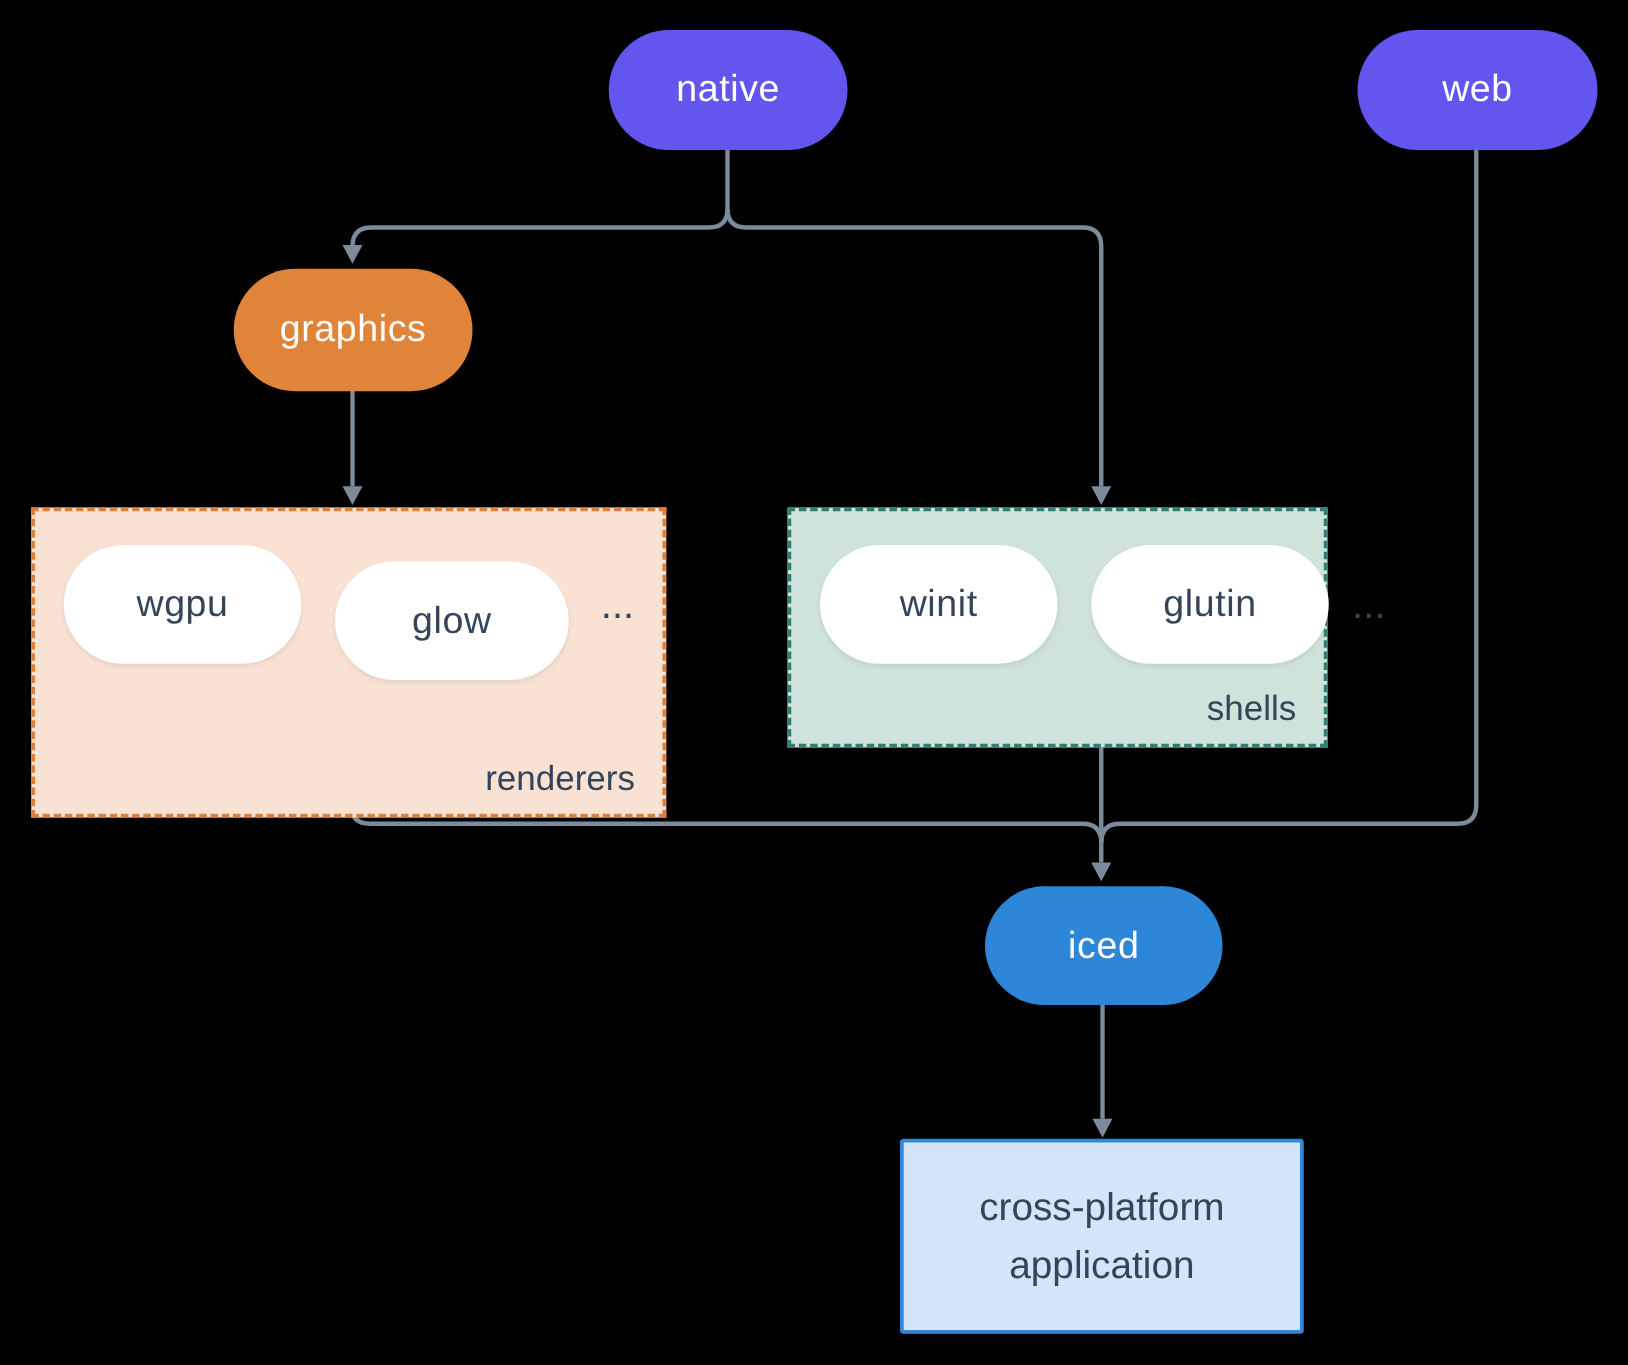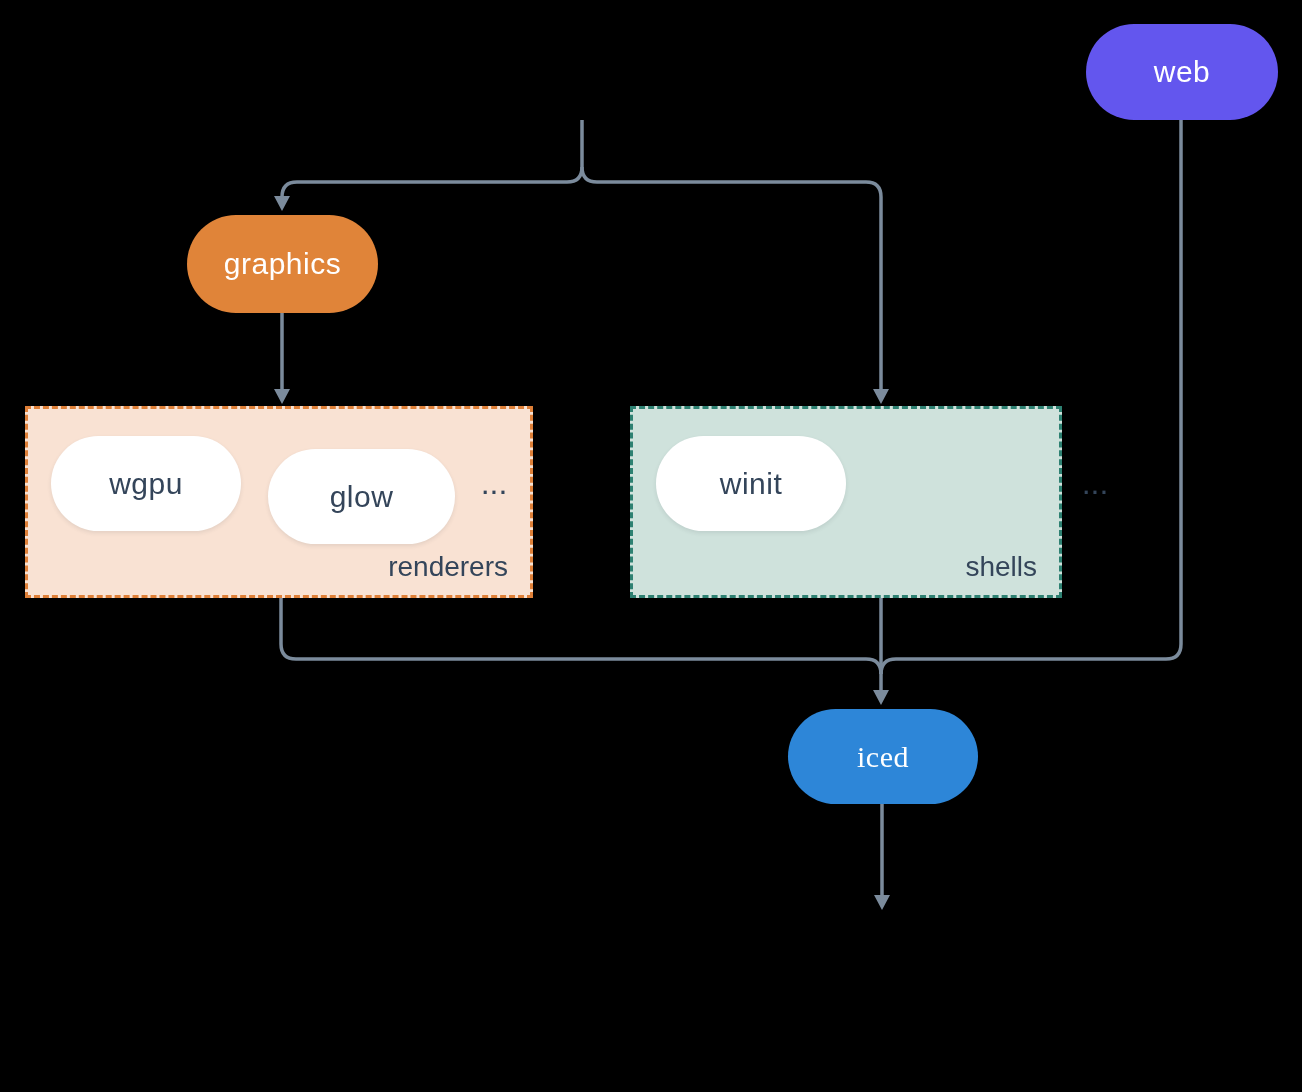--- a/index.html
+++ b/index.html
@@ -26,21 +26,21 @@
 
   .pill {
     position:absolute;
     border-radius:999px;
     display:flex; align-items:center; justify-content:center;
     font-size:30px; letter-spacing:0.5px;
     color:var(--text_light);
   }
   .pill.purple { background:var(--pill_purple); }
   .pill.orange { background:var(--pill_orange); }
-  .pill.blue   { background:var(--pill_blue);font-family:Liberation Serif, serif; }
+  .pill.blue   { background:var(--pill_blue); }
   .pill.white  {
     background:#ffffff; color:var(--text_dark);
     box-shadow:0 2px 4px rgba(40,50,60,0.10);
   }
 
   .group {
     position:absolute;
     box-sizing:border-box;
     border:3px dashed;
   }
@@ -54,21 +54,21 @@
     position:absolute;
     display:flex; align-items:center; justify-content:center;
     font-size:32px; color:var(--text_dark);
   }
 
   #node-native   { left:487px;  top:24px;  width:191px; height:96px; }
   #node-web      { left:1086px; top:24px;  width:192px; height:96px; }
   #node-graphics { left:187px;  top:215px; width:191px; height:98px; }
   #node-iced     { left:788px;  top:709px; width:190px; height:95px; }
 
-  #group-renderers { left:25px;  top:406px; width:508px; height:192px; }
+  #group-renderers { left:25px;  top:406px; width:508px; height:248px; }
   #group-shells    { left:630px; top:406px; width:432px; height:192px; }
 
   #pill-wgpu   { left:23px;  top:27px; width:190px; height:95px; }
   #pill-glow   { left:240px; top:27px; width:187px; height:95px;margin-top:13px; }
   #pill-winit  { left:23px;  top:27px; width:190px; height:95px; }
   #pill-glutin { left:240px; top:27px; width:190px; height:95px; }
   #renderers-ellipsis { left:438px; top:27px; width:56px; height:95px; }
   #shells-ellipsis    { left:434px; top:27px; width:56px; height:95px; }
 
   #node-app {
@@ -105,20 +105,23 @@
 
     <path d="M1181 120 L1181 644 Q1181 659 1166 659 L896 659 Q881 659 881 674"></path>
 
     <path d="M881 598 L881 690"></path>
     <polygon points="873,690 889,690 881,705"></polygon>
 
     <path d="M882 804 L882 895"></path>
     <polygon points="874,895 890,895 882,910"></polygon>
   </svg>
 
+  <div class="pill purple" id="node-native">
+    <span>native</span>
+  </div>
 
   <div class="pill purple" id="node-web">
     <span>web</span>
   </div>
 
   <div class="pill orange" id="node-graphics">
     <span>graphics</span>
   </div>
 
   <div class="group" id="group-renderers">
@@ -129,22 +132,28 @@
       <span>glow</span>
     </div>
     <div class="ellipsis" id="renderers-ellipsis">...</div>
     <div class="group-label">renderers</div>
   </div>
 
   <div class="group" id="group-shells">
     <div class="pill white" id="pill-winit">
       <span>winit</span>
     </div>
+    <div class="pill white" id="pill-glutin">
+      <span>glutin</span>
+    </div>
     <div class="ellipsis" id="shells-ellipsis">...</div>
     <div class="group-label">shells</div>
   </div>
 
   <div class="pill blue" id="node-iced">
     <span>iced</span>
   </div>
 
+  <div id="node-app">
+    <span>cross-platform application</span>
+  </div>
 
 </div>
 
 </body></html>

